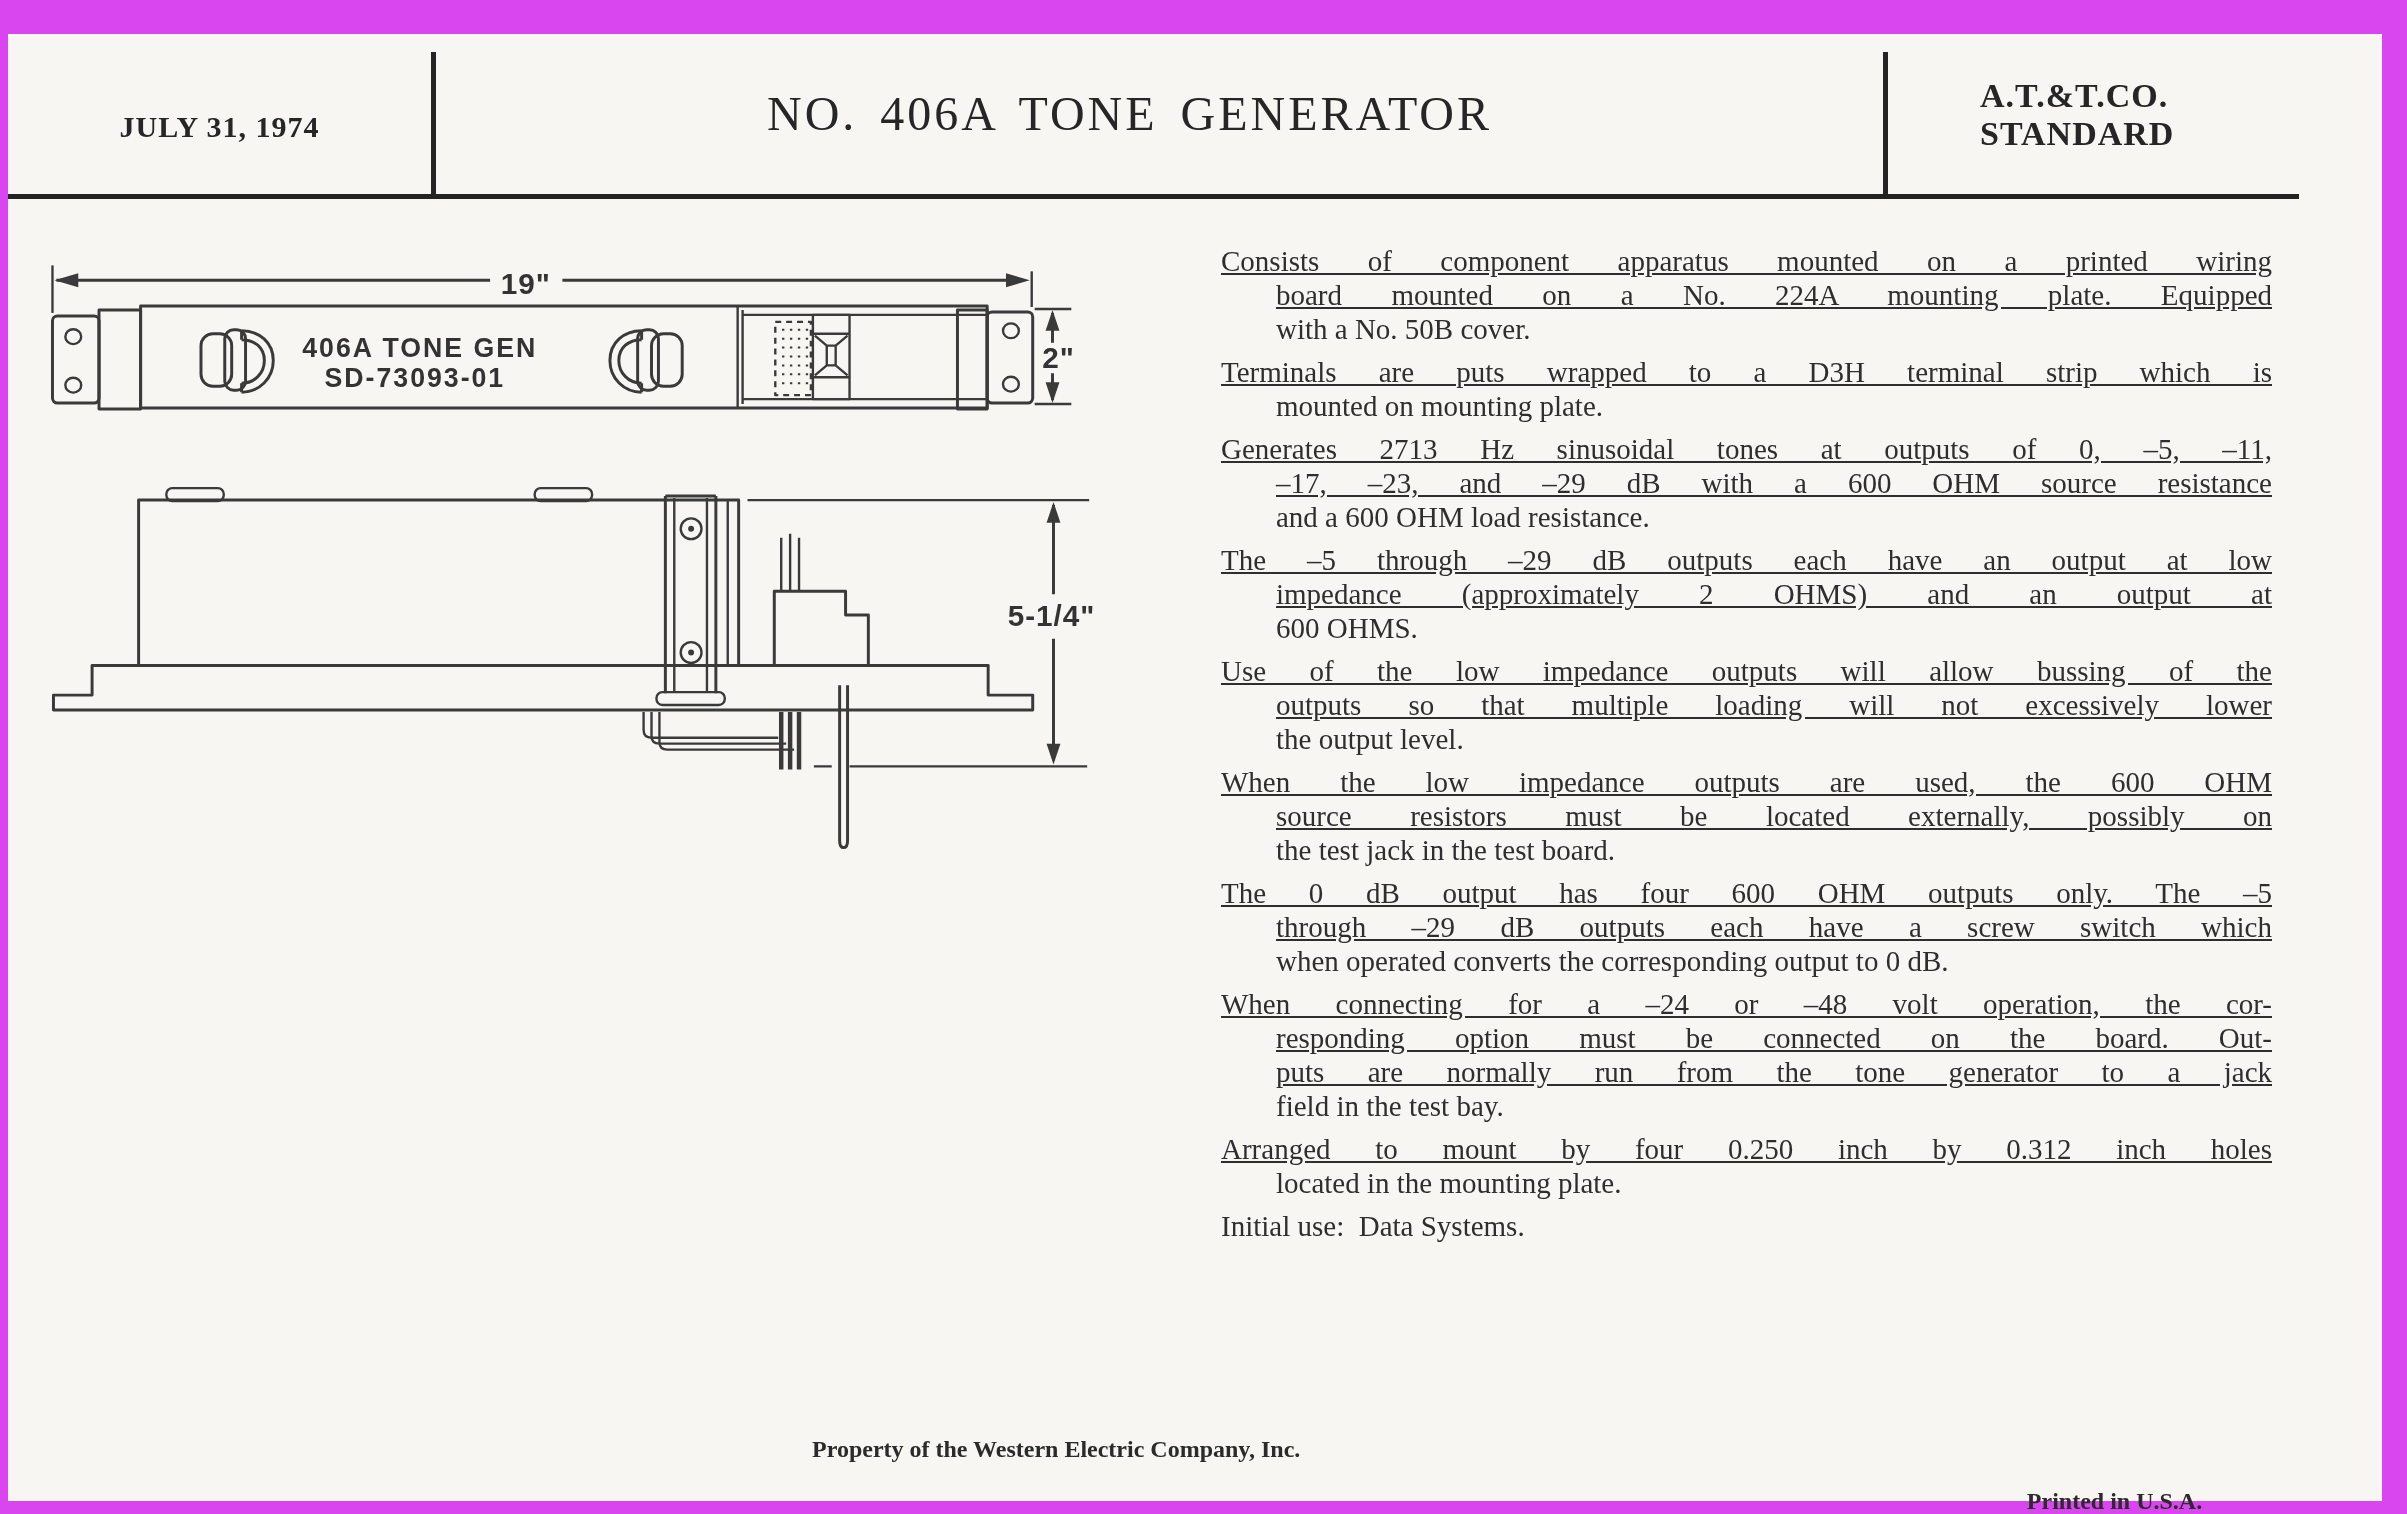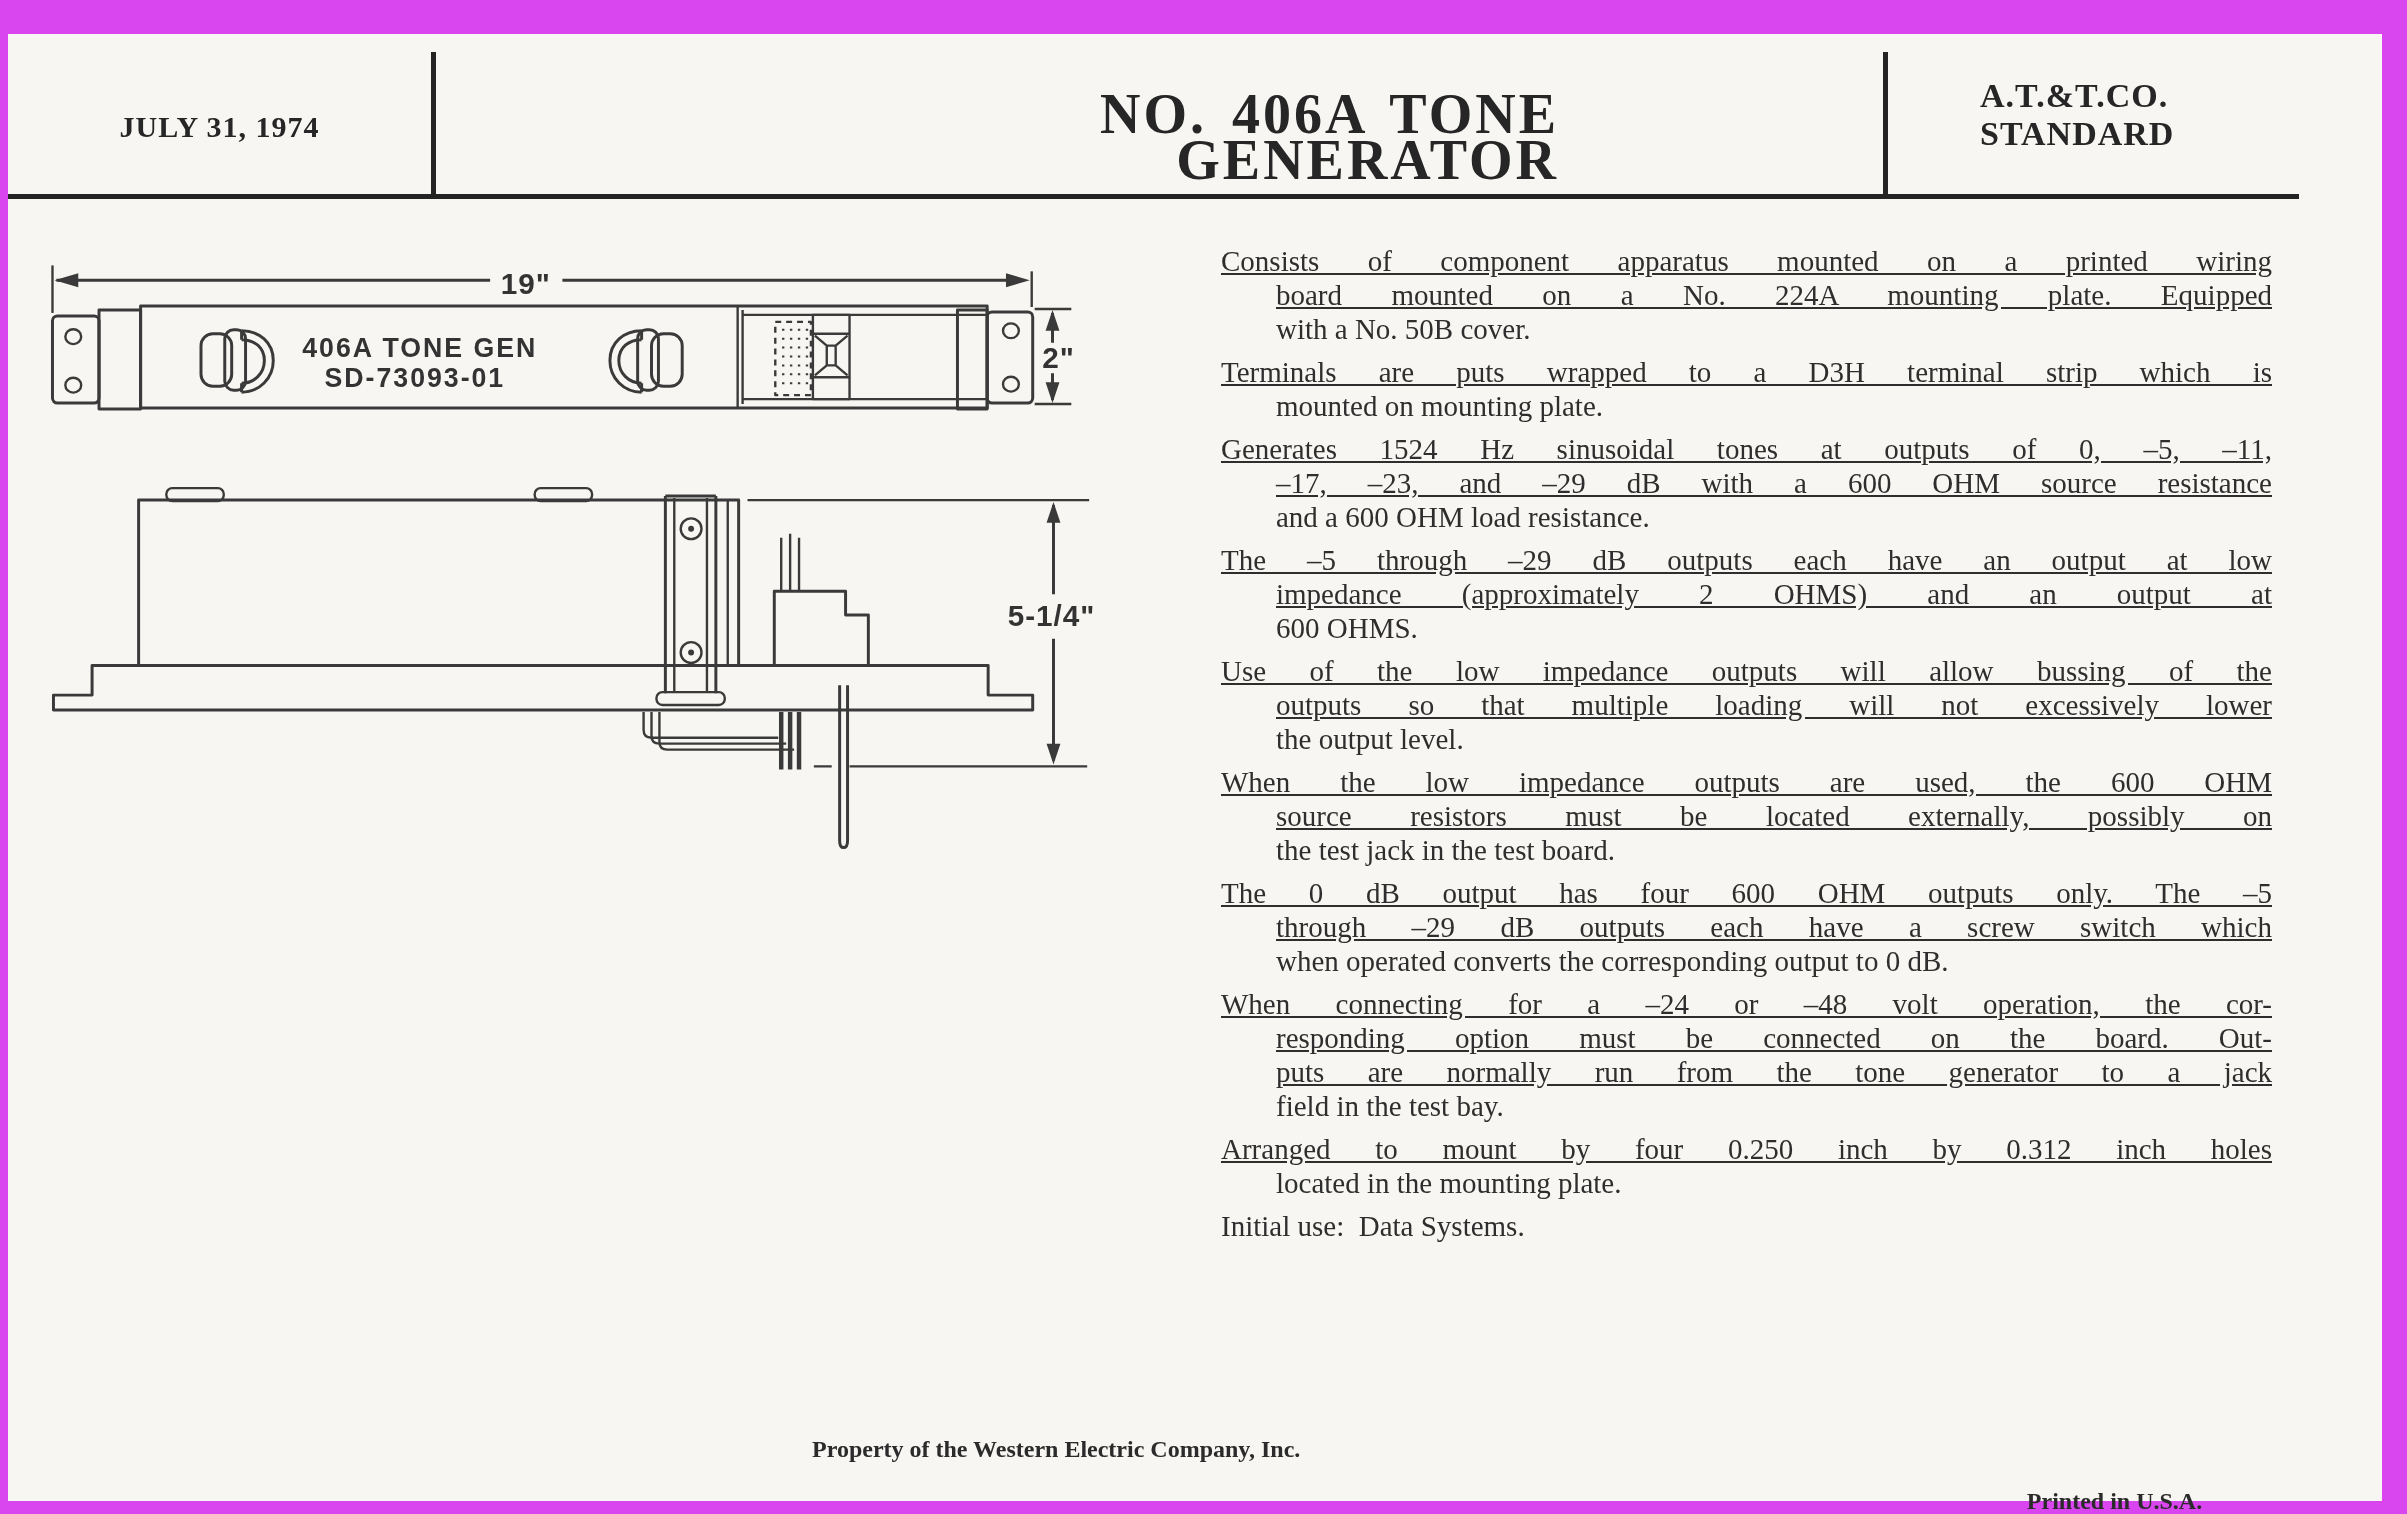--- a/index.html
+++ b/index.html
@@ -4,21 +4,21 @@
 <style>
   html,body{margin:0;padding:0;background:#000;}
   .scan{position:relative;width:2408px;height:1515px;background:#d946ef;overflow:hidden;
         font-family:"Liberation Serif",serif;}
   .page{position:absolute;left:8px;top:34px;width:2374px;height:1467px;background:#f7f6f2;}
   .abs{position:absolute;}
 
   
   .date{left:91px;top:110px;width:257px;text-align:center;font-size:30px;font-weight:bold;
         letter-spacing:1px;color:#262626;line-height:34px;}
-  .title{left:767px;top:91px;width:792px;text-align:right;font-size:56px;font-weight:bold;
+  .title{left:767px;top:91px;width:792px;text-align:left;font-size:48px;font-weight:normal;
         letter-spacing:3px;word-spacing:8px;color:#262626;line-height:46px;}
   .org{left:1980px;top:77px;width:234px;text-align:left;font-size:34px;font-weight:bold;
         letter-spacing:1px;color:#262626;line-height:38px;}
   .vbar{width:5px;height:145px;top:52px;background:#242424;}
   .vbar.l{left:431px;}
   .vbar.r{left:1883px;}
   .rule{left:8px;top:194px;width:2291px;height:5px;background:#232323;}
 
   
   .col{left:1221px;top:244px;width:1051px;color:#2e2e2e;}
@@ -159,21 +159,21 @@
       <div class="para">
         <div class="line just">Consists of component apparatus mounted on a printed wiring</div>
         <div class="line cont just">board mounted on a No. 224A mounting plate.  Equipped</div>
         <div class="line cont">with a No. 50B cover.</div>
       </div>
       <div class="para">
         <div class="line just">Terminals are puts wrapped to a D3H terminal strip which is</div>
         <div class="line cont">mounted on mounting plate.</div>
       </div>
       <div class="para">
-        <div class="line just">Generates 1524 Hz sinusoidal tones at outputs of 0, –5, –11,</div>
+        <div class="line just">Generates 2713 Hz sinusoidal tones at outputs of 0, –5, –11,</div>
         <div class="line cont just">–17, –23, and –29 dB with a 600 OHM source resistance</div>
         <div class="line cont">and a 600 OHM load resistance.</div>
       </div>
       <div class="para">
         <div class="line just">The –5 through –29 dB outputs each have an output at low</div>
         <div class="line cont just">impedance (approximately 2 OHMS) and an output at</div>
         <div class="line cont">600 OHMS.</div>
       </div>
       <div class="para">
         <div class="line just">Use of the low impedance outputs will allow bussing of the</div>

